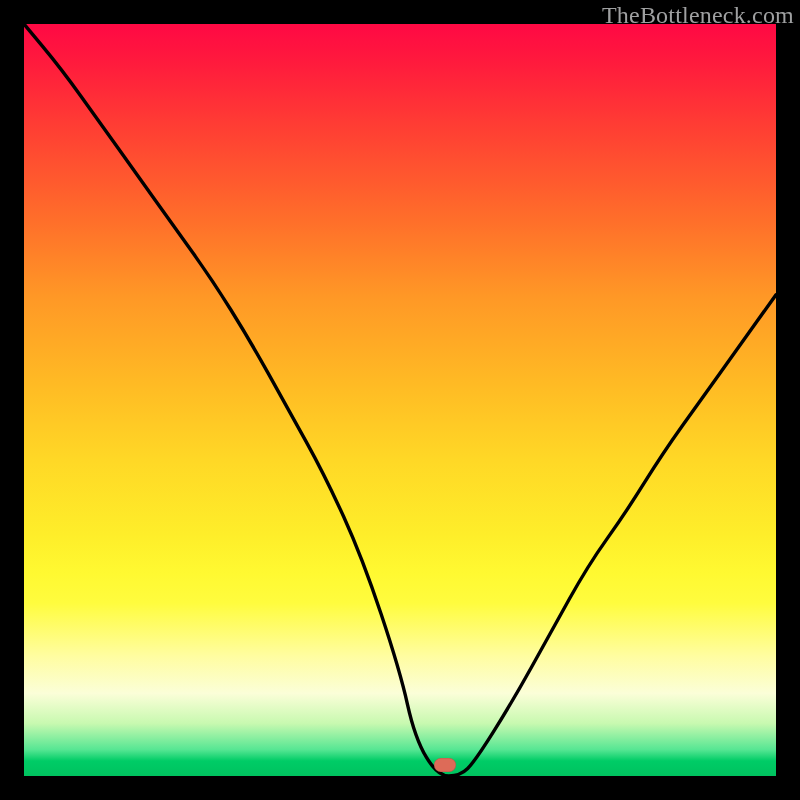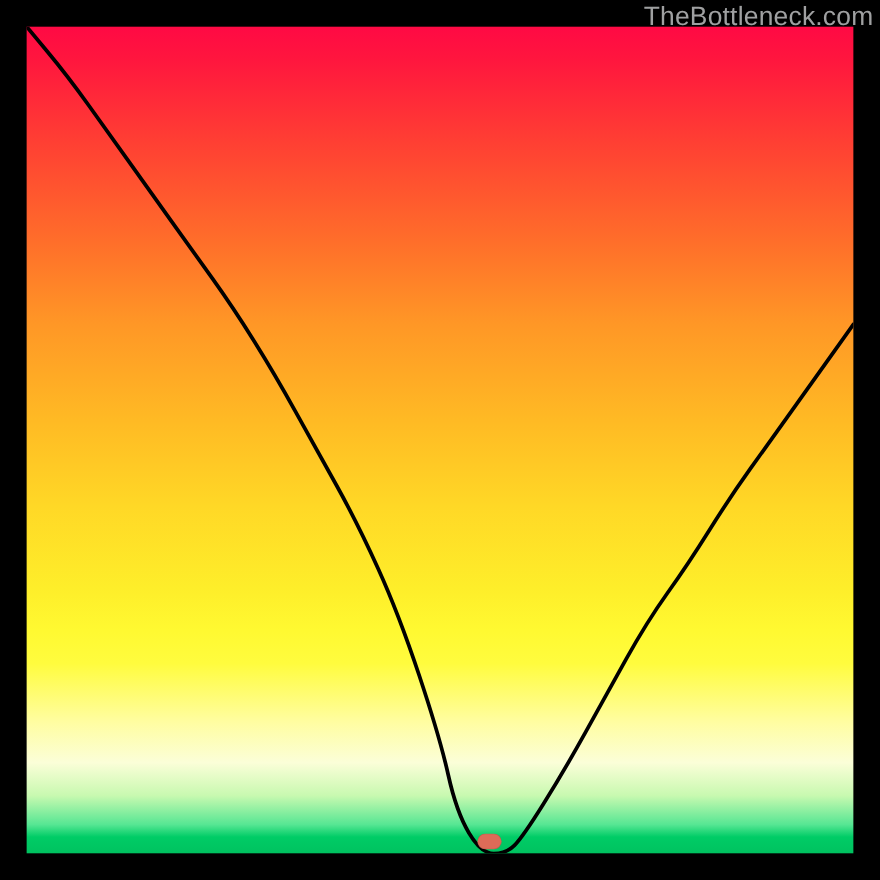--- a/index.html
+++ b/index.html
@@ -63,21 +63,21 @@
     box-shadow: 0 0 0 0.5px rgba(0,0,0,0.15) inset;
   }
   .attribution {
     position: absolute;
     top: 2px;
     right: 6px;
     color: #9fa0a1;
     font-size: 24px;
     letter-spacing: 0.2px;
     font-weight: 400;
-    font-family: Liberation Sans, sans-serif;
+    font-family: Liberation Serif, serif;
   }
 </style>
 </head>
 <body>
 
 <div class="attribution">TheBottleneck.com</div>
 
 <div class="chart-wrap">
   <div class="plot-bg"></div>
   <svg class="curve-svg" viewBox="0 0 752 752" preserveAspectRatio="none">

